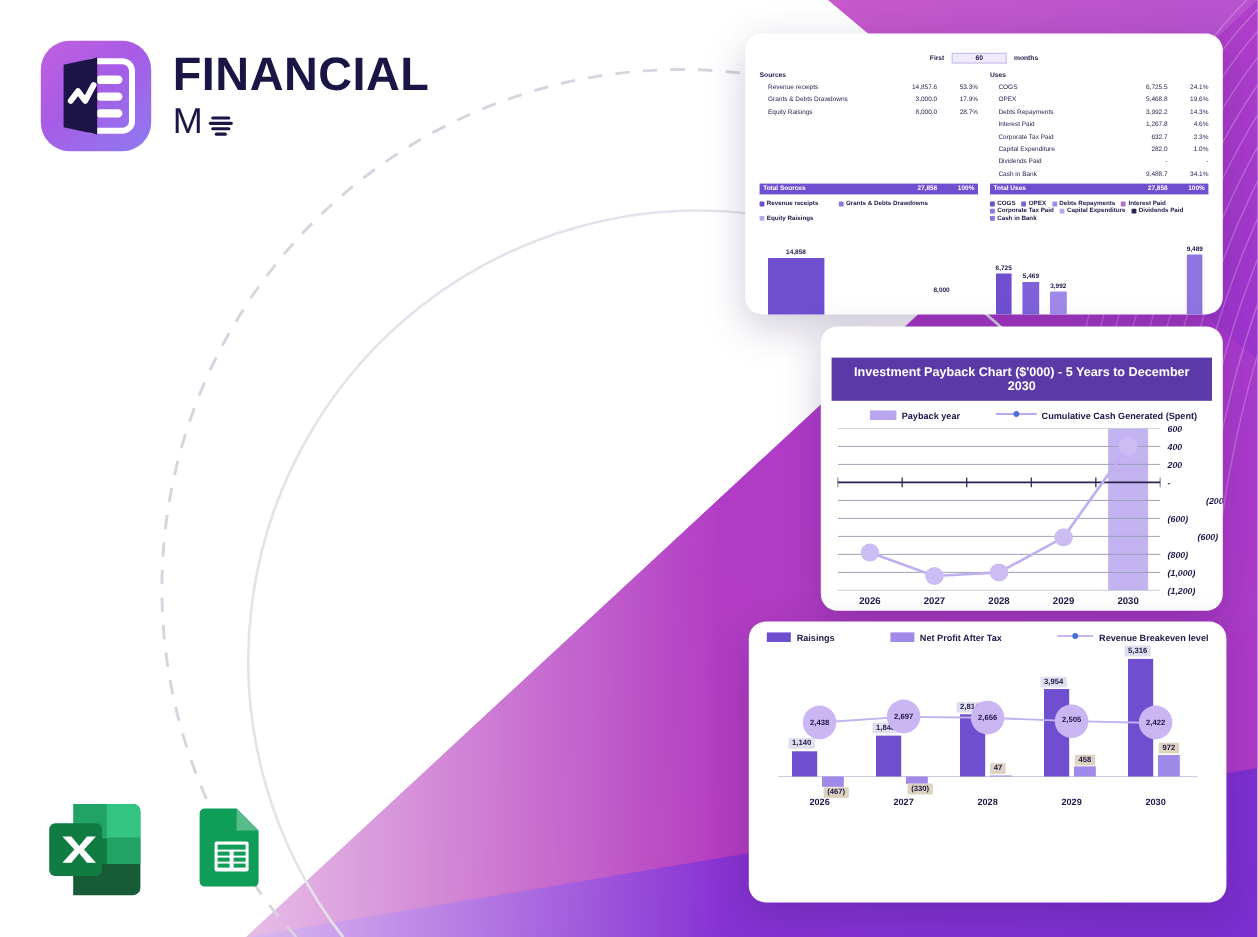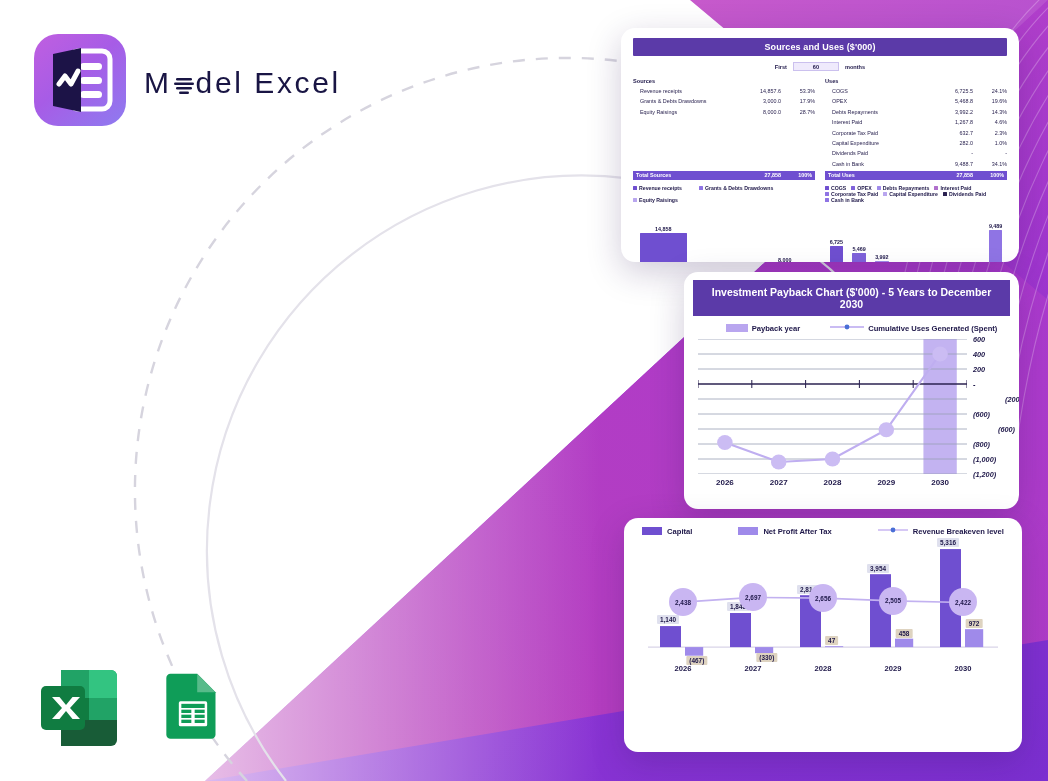--- a/index.html
+++ b/index.html
@@ -59,21 +59,21 @@
   .legend .sw { width:4px; height:4px; display:inline-block; border-radius:.5px; }
 
   .minibars { position:relative; height:92px; margin-top:5px; }
   .mb { position:absolute; bottom:0; }
   .mb .bar { width:100%; border-radius:.5px; }
   .mb .lbl { position:absolute; left:0; right:0; text-align:center; font-size:5.4px;
     font-weight:bold; color:#1d1648; }
 
   
   #card-payback { left:684px; top:272px; width:335px; height:237px; }
-  #card-payback .card-title { font-size:10.5px; padding:6px 15px; margin:8px 9px 0; }
+  #card-payback .card-title { font-size:10.5px; padding:6px 15px; margin:26px 9px 0; }
   .pb-legend { display:flex; justify-content:center; gap:30px; margin-top:7px;
     font-size:7.6px; font-weight:bold; color:#1d1648; align-items:center;padding-left:20px; }
   .pb-legend .li { display:flex; align-items:center; gap:4px; }
   .pb-plot { position:relative; margin:6px 52px 0 14px; height:135px;font-style:italic; }
   .pb-ylabels { position:absolute; right:-48px; top:0; bottom:0; width:46px; }
   .pb-ylabels span { position:absolute; font-size:7.3px; font-weight:bold; color:#1d1648; left:4px; }
   .pb-xlabels { display:flex; margin:4px 52px 0 14px; }
   .pb-xlabels span { flex:1; text-align:center; font-size:8px; font-weight:bold; color:#1d1648; }
 
   
@@ -157,31 +157,31 @@
       <svg viewBox="0 0 92 92" width="92" height="92">
         <rect x="36" y="17" width="40" height="58" rx="8" fill="none" stroke="#ffffff" stroke-width="5"></rect>
         <rect x="46" y="29" width="22" height="7" rx="3.5" fill="#ffffff"></rect>
         <rect x="46" y="43" width="22" height="7" rx="3.5" fill="#ffffff"></rect>
         <rect x="46" y="57" width="22" height="7" rx="3.5" fill="#ffffff"></rect>
         <path d="M19 20 L47 14 L47 78 L19 72 Z" fill="#1c1347"></path>
         <path d="M25 50 L31 42 L37 50 L44 37" fill="none" stroke="#ffffff" stroke-width="5" stroke-linecap="round" stroke-linejoin="round"></path>
       </svg>
     </div>
     <div class="logo-words">
+      <div class="logo-line1">FINANCIAL</div>
       <div class="logo-line2">
         <span>M</span>
           <span style="display:inline-block;width:24px;height:26px;position:relative;">
           <svg viewBox="0 0 24 26" width="24" height="26" style="position:absolute;left:0;top:3px;">
             <rect x="4" y="5" width="16" height="2.6" rx="1.3" fill="#191544"></rect>
             <rect x="2" y="9.5" width="20" height="2.6" rx="1.3" fill="#191544"></rect>
             <rect x="4" y="14" width="16" height="2.6" rx="1.3" fill="#191544"></rect>
             <rect x="7" y="18.5" width="10" height="2.6" rx="1.3" fill="#191544"></rect>
           </svg>
         </span>
-          <span>del Excel</span>
       </div>
     </div>
   </div>
 
 
   <div class="app-icons">
     <div>
       <svg viewBox="0 0 96 96" width="96" height="96">
         <path d="M30 10 h50 a6 6 0 0 1 6 6 v22 h-56 z" fill="#21a366"></path>
         <path d="M30 38 h56 v22 h-56 z" fill="#107c41"></path>
@@ -202,21 +202,20 @@
         <rect x="50" y="50" width="12" height="4" fill="#0f9d58"></rect>
         <rect x="34" y="56" width="12" height="4" fill="#0f9d58"></rect>
         <rect x="50" y="56" width="12" height="4" fill="#0f9d58"></rect>
         <rect x="34" y="62" width="12" height="4" fill="#0f9d58"></rect>
         <rect x="50" y="62" width="12" height="4" fill="#0f9d58"></rect>
       </svg>
     </div>
   </div>
 
   <div class="card" id="card-sources">
-    <div class="card-title">Sources and Uses ($'000)</div>
 
     <div class="months-row">
       <span>First</span>
       <span class="months-box">60</span>
       <span>months</span>
     </div>
 
     <div class="su-grid">
       <div class="su-col">
         <div class="su-head">Sources</div>
@@ -401,21 +400,21 @@
     <div class="pb-legend" id="pb-legend">
         <span class="li">
           <span style="width: 22px; height: 8px; background: rgb(185, 166, 239); display: inline-block;"></span>
           <span>Payback year</span>
         </span>
         <span class="li">
           <span><svg width="34" height="8">
               <line x1="0" y1="4" x2="34" y2="4" stroke="#b9a6ef" stroke-width="1.6"></line>
               <circle cx="17" cy="4" r="2.4" fill="#4a6fd6"></circle>
             </svg></span>
-          <span>Cumulative Uses Generated (Spent)</span>
+          <span>Cumulative Cash Generated (Spent)</span>
         </span>
       </div>
     <div class="pb-plot">
       <svg id="pb-svg" viewBox="0 0 260 135" preserveAspectRatio="none" style="width:100%;height:100%;">
           <rect x="217.88" y="0" width="32.24" height="135" fill="#b9a6ef" opacity="0.85"></rect>
           <line x1="0" y1="0" x2="260" y2="0" stroke="#9aa0b5" stroke-width="0.8"></line>
           <line x1="0" y1="15" x2="260" y2="15" stroke="#9aa0b5" stroke-width="0.8"></line>
           <line x1="0" y1="30" x2="260" y2="30" stroke="#9aa0b5" stroke-width="0.8"></line>
           <line x1="0" y1="45" x2="260" y2="45" stroke="#2b2250" stroke-width="1.3"></line>
           <line x1="0" y1="60" x2="260" y2="60" stroke="#9aa0b5" stroke-width="0.8"></line>
@@ -456,21 +455,21 @@
         <span>2028</span>
         <span>2029</span>
         <span>2030</span>
       </div>
   </div>
 
   <div class="card" id="card-breakeven">
     <div class="be-legend" id="be-legend">
         <span class="li">
           <span style="width: 20px; height: 8px; background: rgb(111, 79, 208); display: inline-block;"></span>
-          <span>Capital</span>
+          <span>Raisings</span>
         </span>
         <span class="li">
           <span style="width: 20px; height: 8px; background: rgb(159, 138, 234); display: inline-block;"></span>
           <span>Net Profit After Tax</span>
         </span>
         <span class="li">
           <span><svg width="30" height="8">
               <line x1="0" y1="4" x2="30" y2="4" stroke="#c9b6f2" stroke-width="1.6"></line>
               <circle cx="15" cy="4" r="2.4" fill="#4a6fd6"></circle>
             </svg></span>

